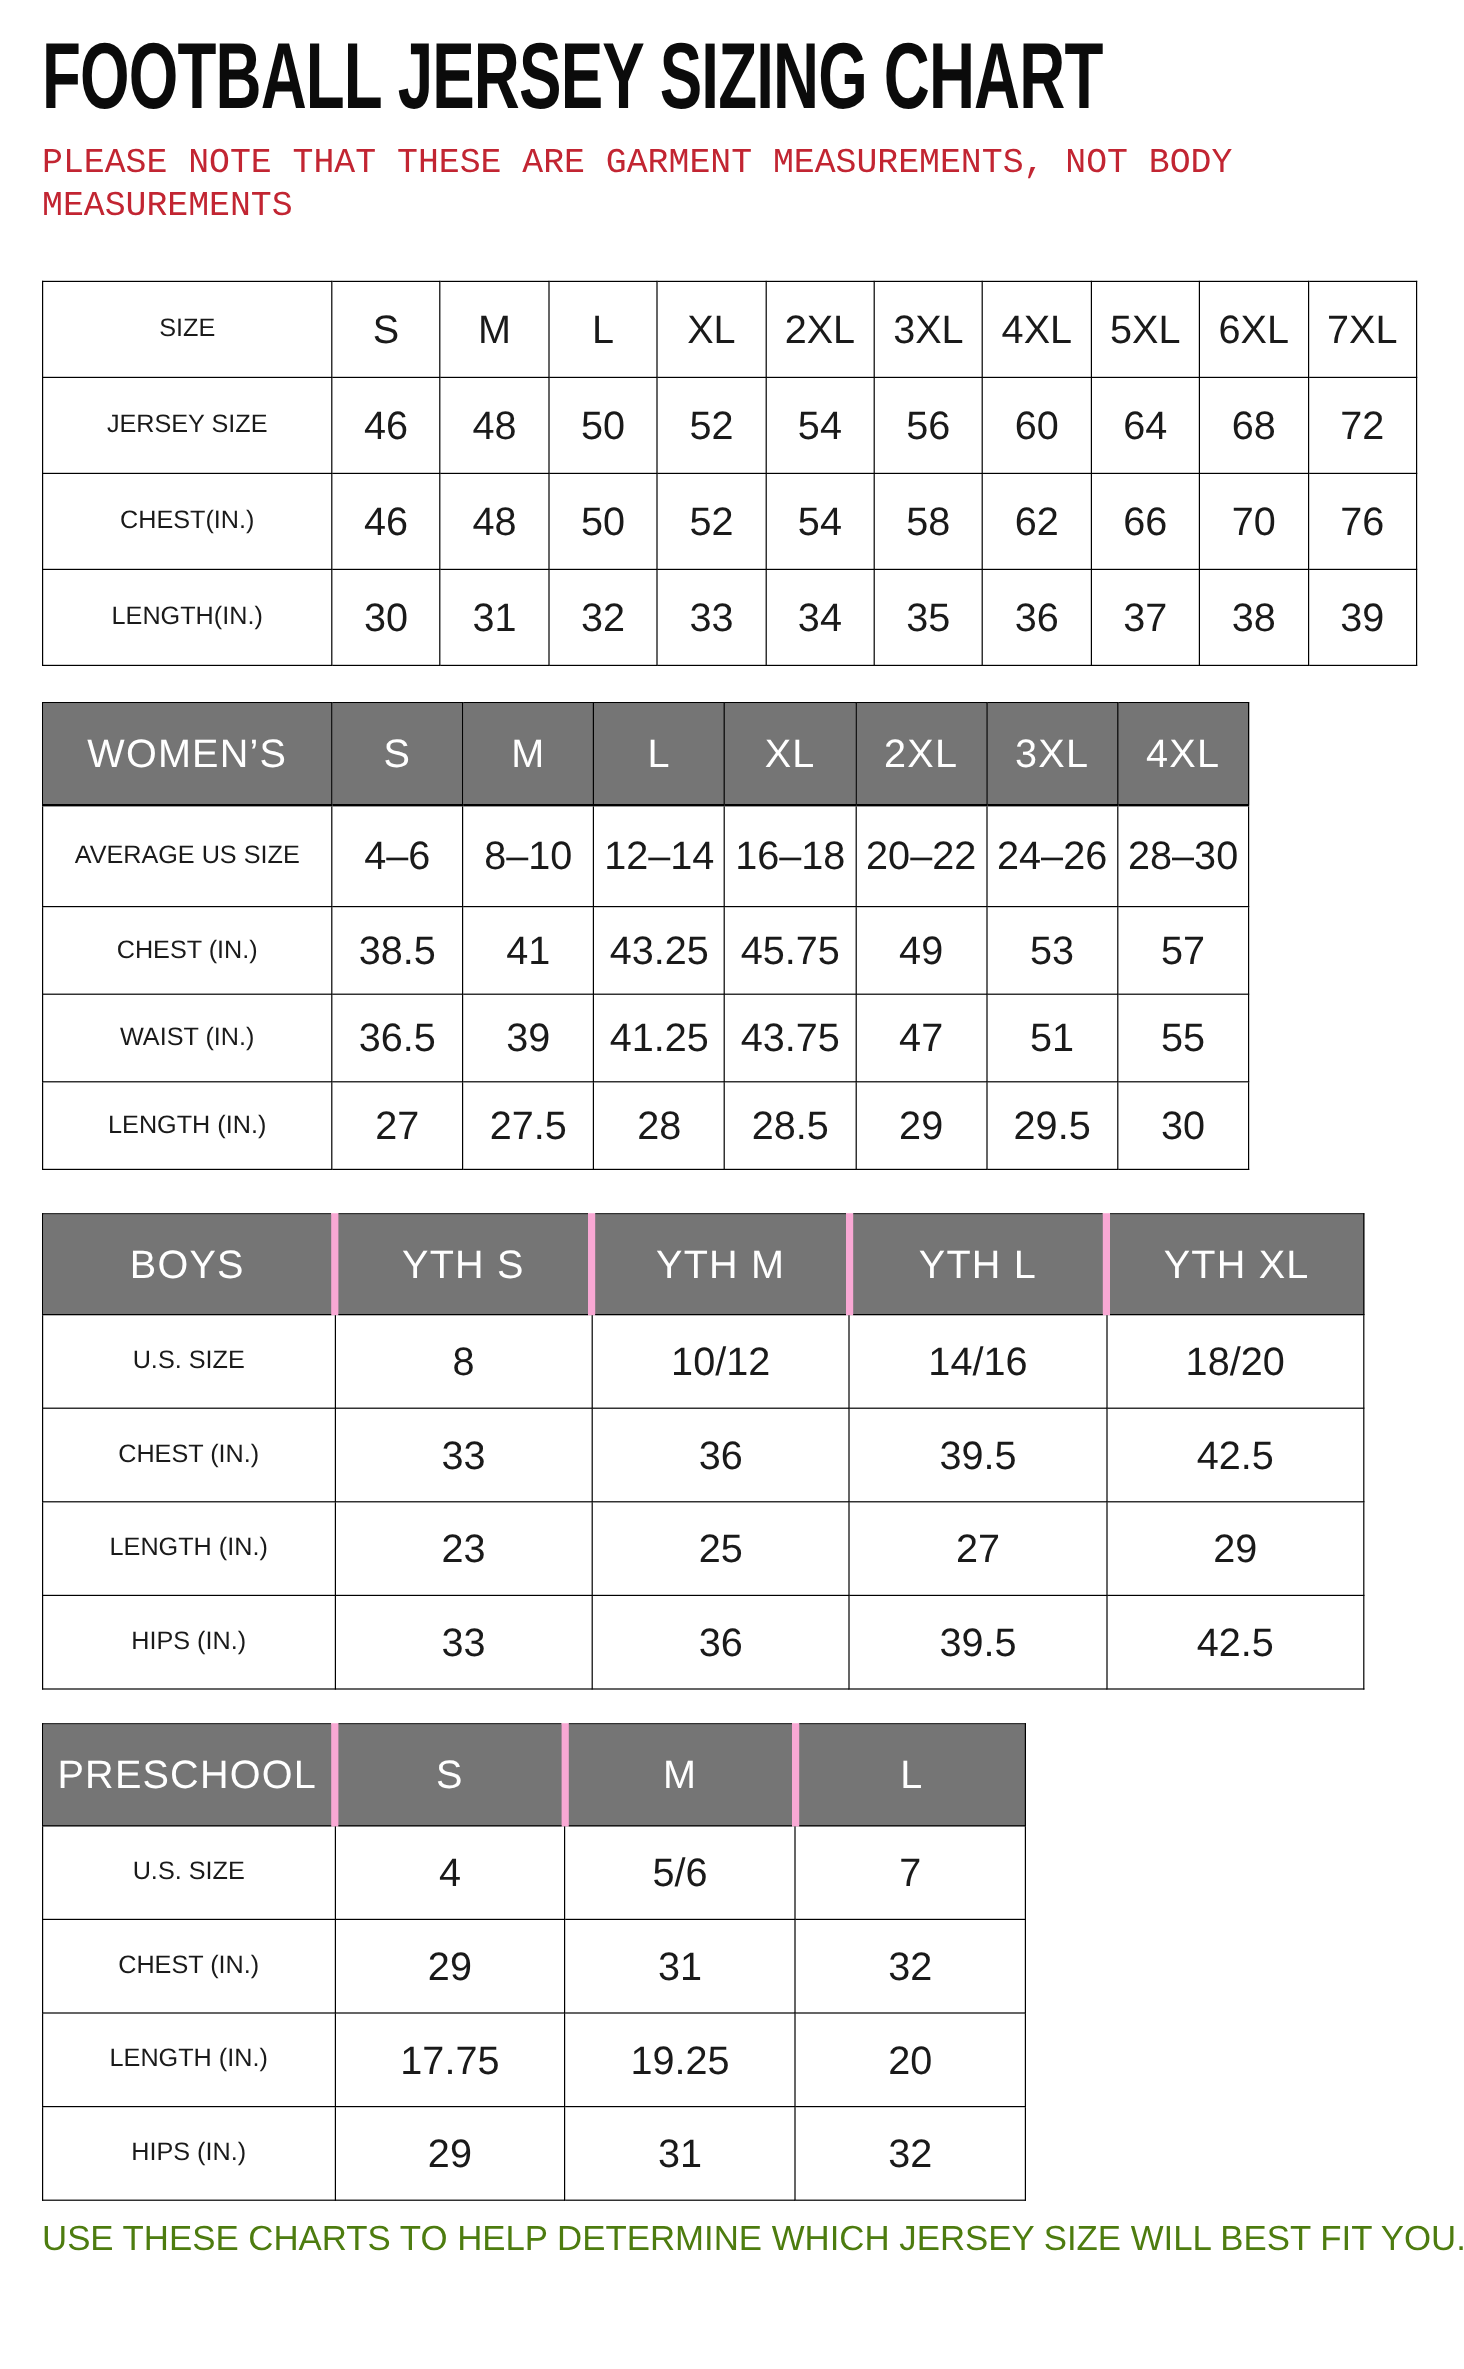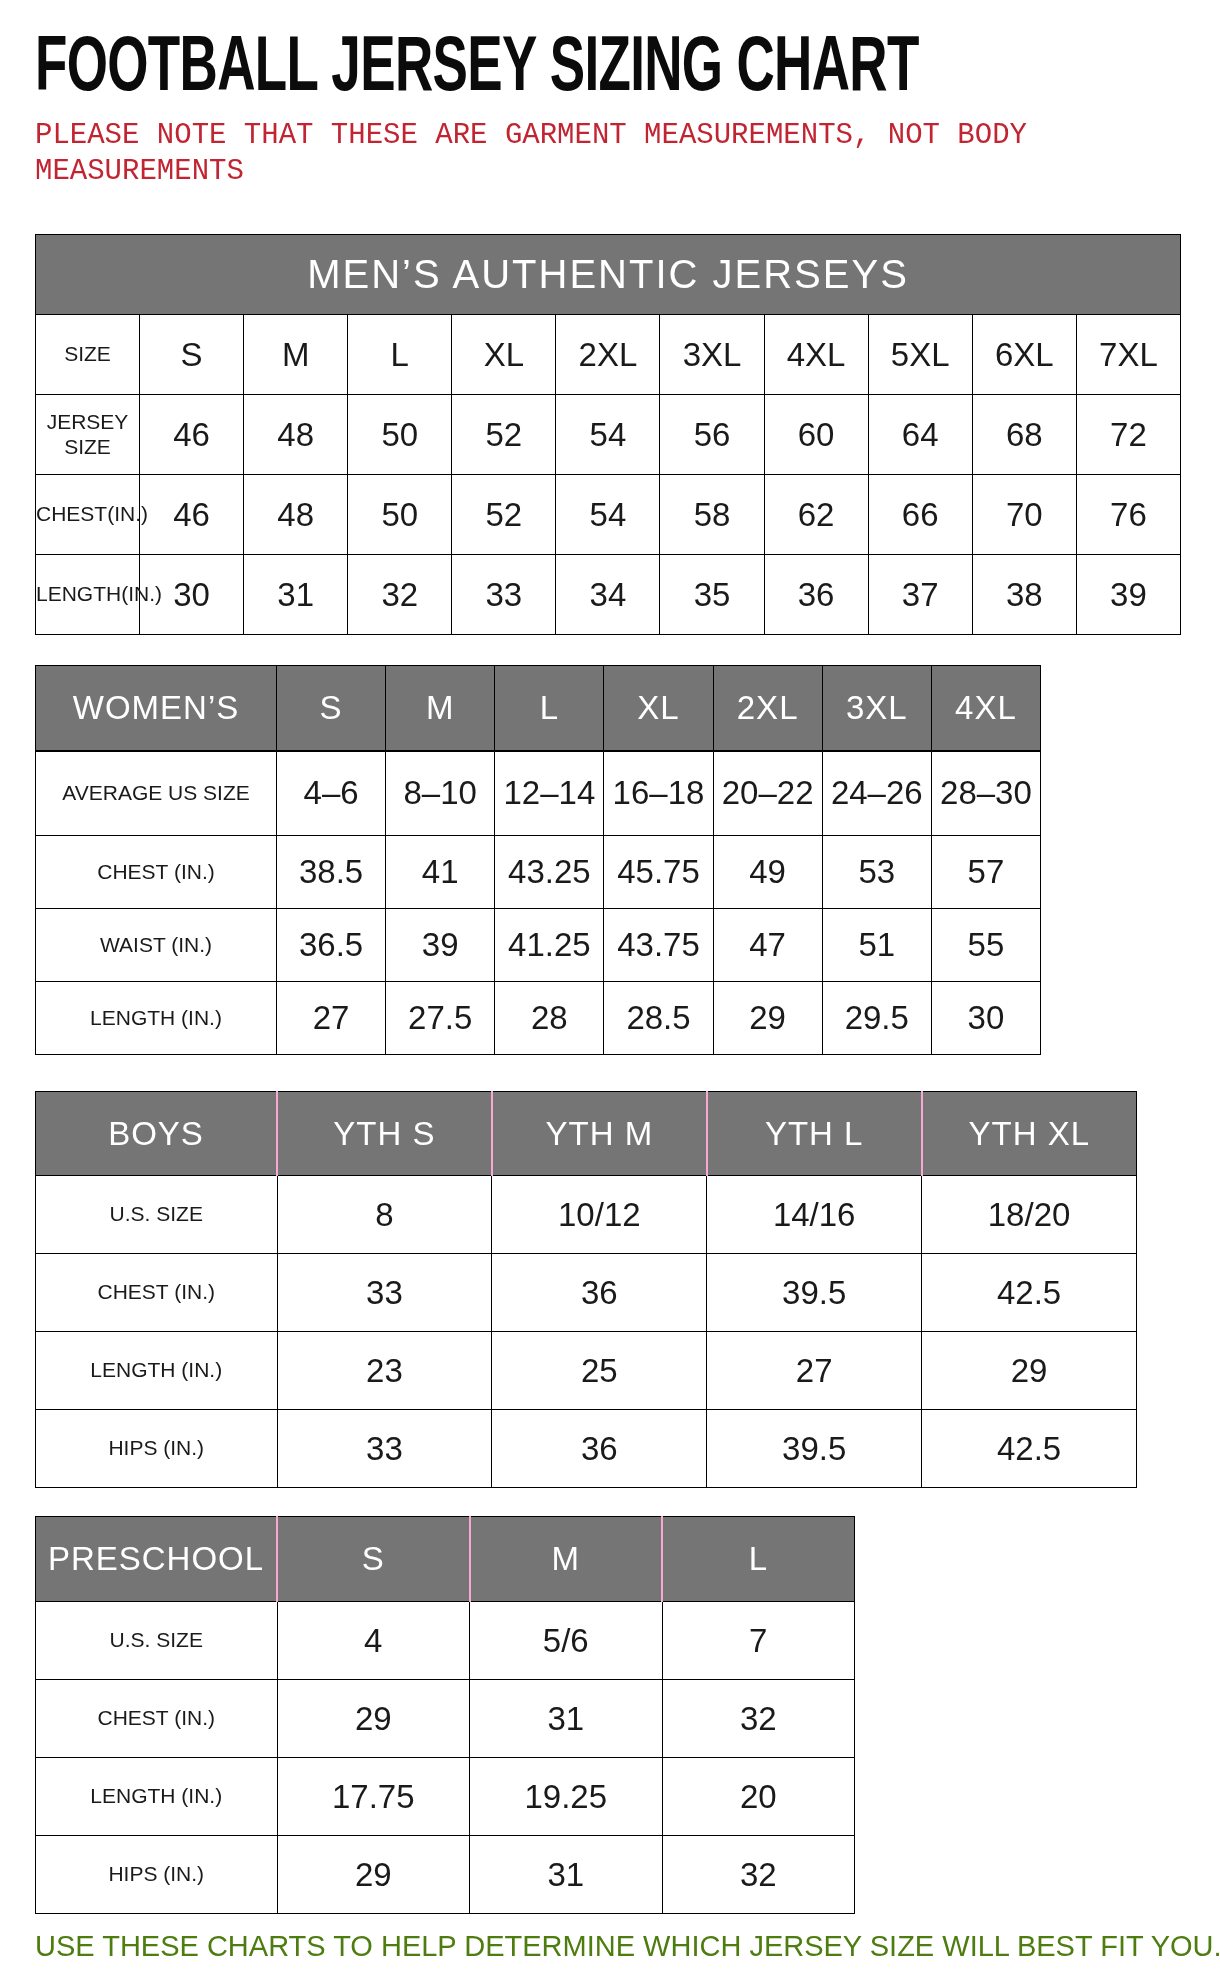--- a/index.html
+++ b/index.html
@@ -34,21 +34,21 @@
     background: #757575; color: #ffffff;
     font-size: 40px; letter-spacing: 2px;
     border-bottom: 2px solid #000000;
   }
   .gcell {
     background: #757575; color: #ffffff;
     font-size: 33px; letter-spacing: 1px;
     border-bottom: 3px solid #000000;
   }
   .t-womens .gcell { border-bottom: 2px solid #000000; }
-  .t-boys .gcell + .gcell, .t-pre .gcell + .gcell { border-left: 2px solid #f9a8d4; }
+  .t-boys .gcell + .gcell, .t-pre .gcell + .gcell { border-left: 6px solid #f9a8d4; }
 
   .t-mens   { width: 1146px; margin-top: 44px; }
   .t-mens   .rowlabel { width: 240px; }
   .t-mens   tr { height: 80px; }
 
   .t-womens { width: 1006px; margin-top: 30px; }
   .t-womens .rowlabel, .t-womens .glabel { width: 240px; }
   .t-womens tr { height: 73px; }
   .t-womens tr:nth-child(1) { height: 85px; }
   .t-womens tr:nth-child(2) { height: 85px; }
@@ -70,23 +70,20 @@
 
   <div class="title">FOOTBALL JERSEY SIZING CHART</div>
 
   <div class="note">
     <div>PLEASE NOTE THAT THESE ARE GARMENT MEASUREMENTS, NOT BODY</div>
     <div>MEASUREMENTS</div>
   </div>
 
   <table class="tbl t-mens">
     <tbody>
-      <tr>
-        <td class="banner" colspan="11">MEN’S AUTHENTIC JERSEYS</td>
-      </tr>
     <tr>
           <td class="rowlabel">SIZE</td>
           <td class="cell">S</td>
           <td class="cell">M</td>
           <td class="cell">L</td>
           <td class="cell">XL</td>
           <td class="cell">2XL</td>
           <td class="cell">3XL</td>
           <td class="cell">4XL</td>
           <td class="cell">5XL</td>

